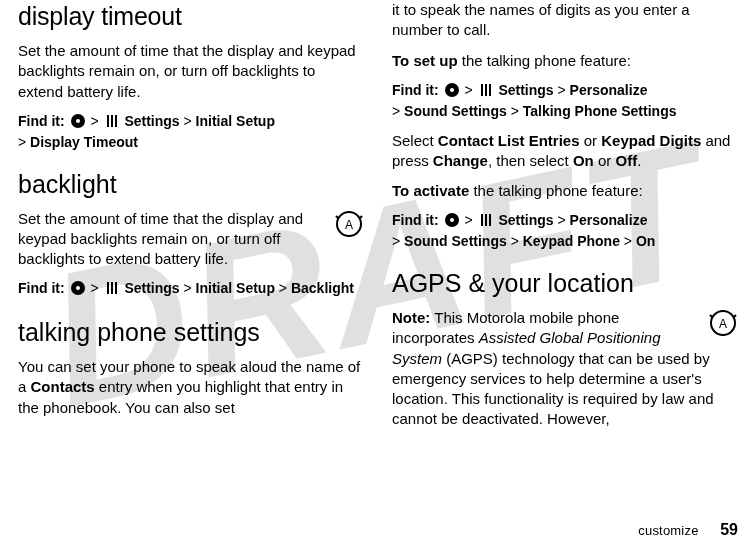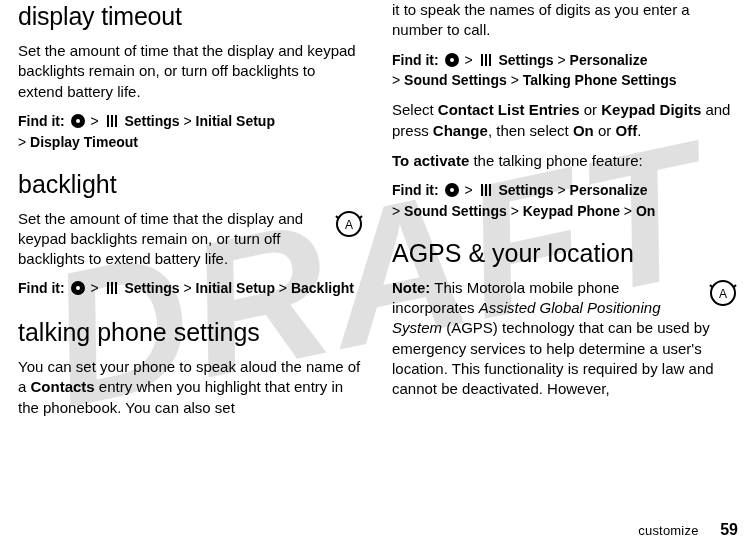--- a/index.html
+++ b/index.html
@@ -159,20 +159,23 @@
 
     <h2 class="big">talking phone settings</h2>
     <p class="body">
       <span>You can set your phone to speak aloud the name of a </span><span class="cond">Contacts</span><span> entry when you highlight that entry in the phonebook. You can also set</span>
     </p>
   </div>
 
   <div class="col">
     <p class="body">it to speak the names of digits as you enter a number to call.</p>
 
+    <p class="body">
+      <span class="bold">To set up</span><span> the talking phone feature:</span>
+    </p>
 
     <p class="find">
       <span class="bold">Find it:</span>
       <span class="glyph"></span>
       <span>&gt;</span>
       <span class="tools">
         <svg width="14" height="14" viewBox="0 0 14 14">
             <rect x="2" y="1" width="2" height="12" fill="#000"></rect>
             <rect x="6" y="1" width="2" height="12" fill="#000"></rect>
             <rect x="10" y="1" width="2" height="12" fill="#000"></rect>

